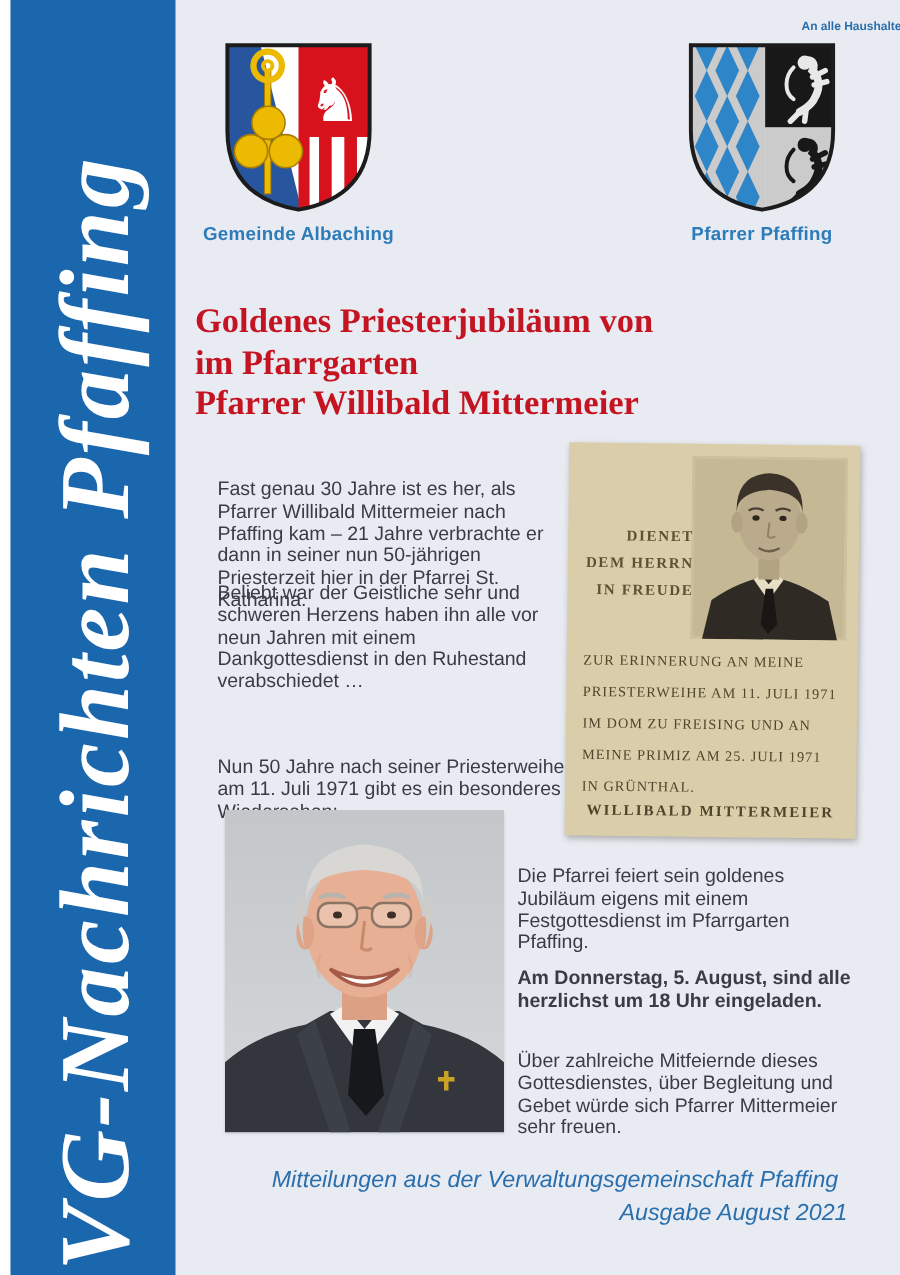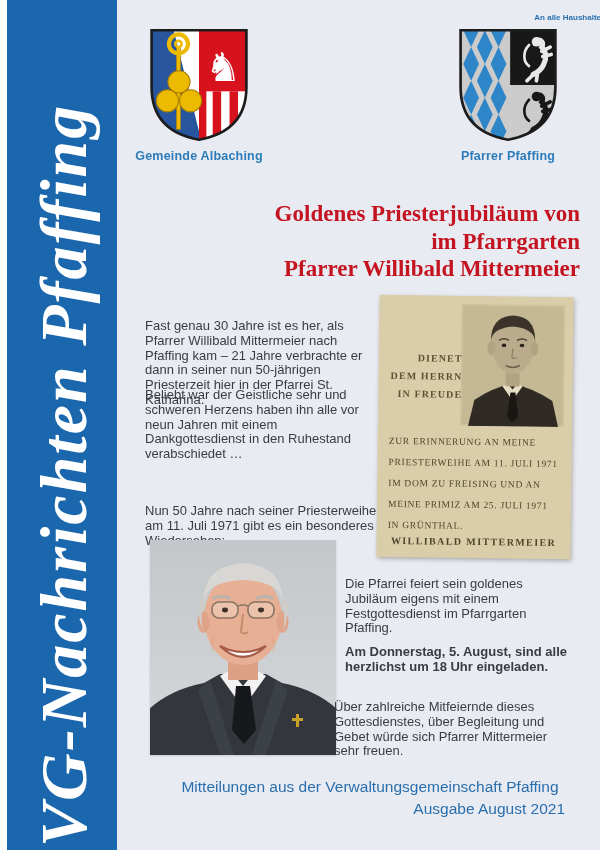--- a/index.html
+++ b/index.html
@@ -28,51 +28,51 @@
     text-align:right; font-size:8px; font-weight:bold; color:#2a6fad;
   }
   .crest-block { position:absolute; top:26px; width:136px; text-align:center; }
   .crest-block.albaching { left:131px; }
   .crest-block.pfaffing  { left:440px; }
   .crest-block svg { display:block; margin:0 auto; }
   .crest-label { margin-top:5px; font-size:12.5px; font-weight:bold; color:#2d7cba; letter-spacing:.2px; }
 
   .headline {
     position:absolute; left:130px; top:200px; width:450px;
-    text-align:right; color:#c41421;
+    text-align:left; color:#c41421;
     font-family:"Liberation Serif", serif; font-weight:bold;
     font-size:23px; line-height:27.5px;
   }
 
   .body-par { position:absolute; color:#3b3b43; font-size:13px; line-height:14.8px; }
   .p1 { left:145px; top:299px;  width:234px;margin-top:20px; }
   .p2 { left:145px; top:388px;  width:234px; }
   .p3 { left:145px; top:465px;  width:234px;margin-top:39px; }
   .p4 { left:345px; top:577px;  width:228px; }
   .p5 { left:345px; top:645px;  width:228px; font-weight:bold; }
-  .p6 { left:334px; top:700px;  width:228px; }
+  .p6 { left:345px; top:700px;  width:228px; }
 
   
   .memorial-card {
     position:absolute; left:378px; top:296px; width:194px; height:262px;
     background:#dacdaa; transform:rotate(.7deg);
     box-shadow:1px 2px 4px rgba(60,55,40,.35);
     font-family:"Liberation Serif", serif; color:#4e452c;
   }
   .mc-portrait { position:absolute; top:8px; right:8px; }
   .mc-motto { position:absolute; left:12px; top:54px; font-size:10px; letter-spacing:1.1px; color:#5c5134; line-height:18px; font-weight:bold;text-align:right; }
   .mc-dedication { position:absolute; left:11px; top:136px; font-size:9.5px; letter-spacing:.7px; line-height:21px; }
   .mc-signature { position:absolute; left:0; top:240px; width:100%; text-align:center; font-size:10px; letter-spacing:1.4px; font-weight:bold; }
 
   .portrait-photo {
     position:absolute; left:150px; top:540px; width:186px; height:215px;
     box-shadow:0 1px 2px rgba(0,0,0,.15);
   }
 
-  .footer { position:absolute; left:130px; top:776px; width:440px; color:#2a6fad; font-size:15.5px; line-height:22px; }
+  .footer { position:absolute; left:130px; top:776px; width:440px; color:#2a6fad; font-size:15.5px; line-height:22px;font-style:italic; }
   .footer .f1 { text-align:center; padding-left:40px; }
   .footer .f2 { text-align:right; padding-right:5px; }
 </style>
 </head>
 <body>
 
 <div class="page">
 
   <div class="edge-strip"></div>
 

